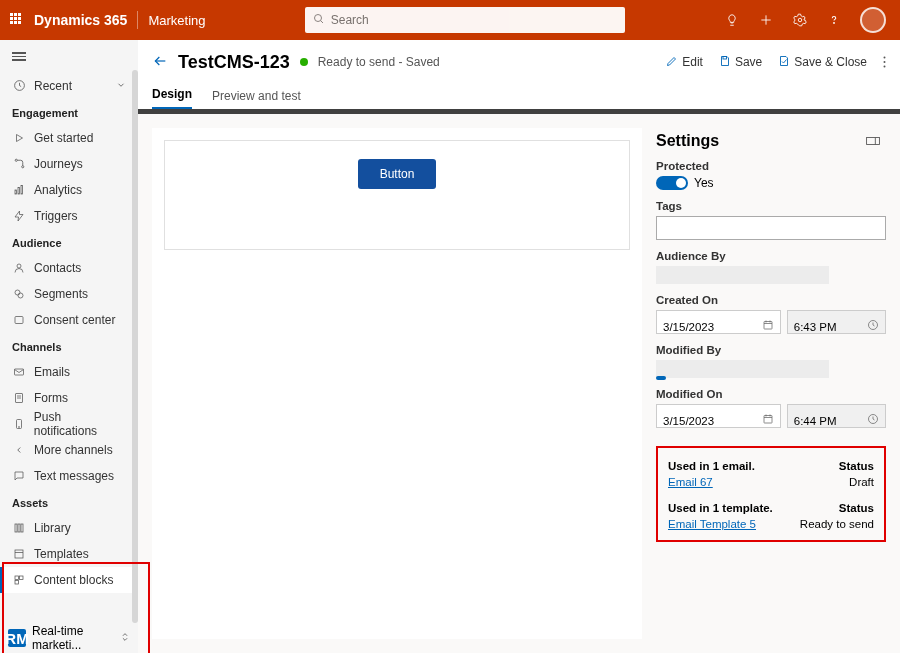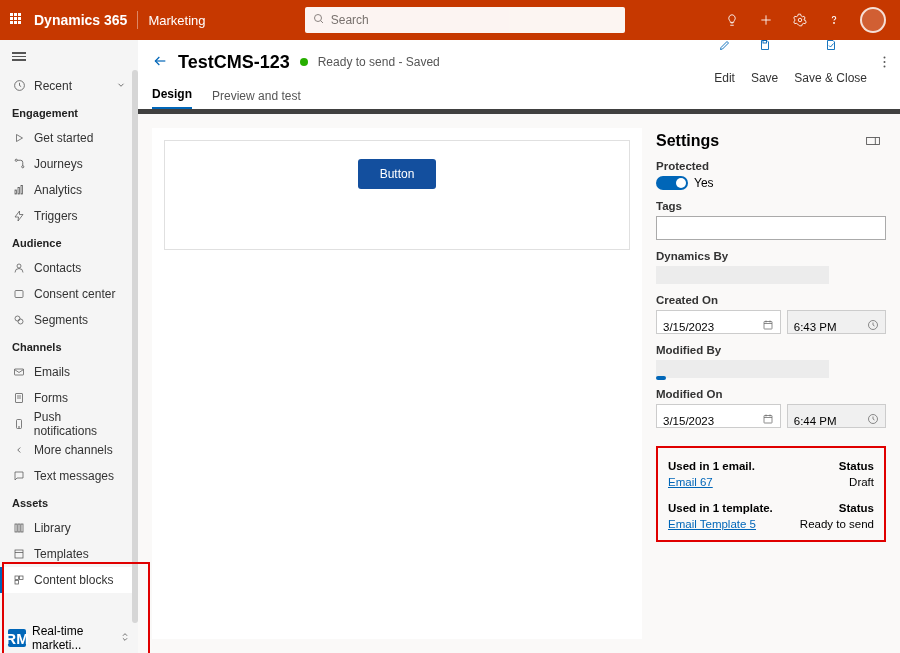--- a/index.html
+++ b/index.html
@@ -62,21 +62,21 @@
   .page-header {
     display:flex; align-items:center; height:44px; padding:0 14px; gap:10px;
     border-bottom:none;
   }
   .back-arrow { color:#0066B8; cursor:pointer; font-size:14px;}
   .page-title { font-size:18px; font-weight:600; }
   .status-dot { width:8px;height:8px;border-radius:50%;background:#27AE00; }
   .status-text { font-size:12px; color:#555; }
 
   .cmd-bar { margin-left:auto; display:flex; align-items:center; gap:16px; font-size:12px; color:#333; }
-  .cmd-btn { display:flex; align-items:center; gap:20px; cursor:pointer;flex-direction:column; }
+  .cmd-btn { display:flex; gap:4px; cursor:pointer; }
   .cmd-btn .ci{color:#0066B8;font-size:12px;display:flex;}
 
   .tabs-row { display:flex; gap:20px; padding:0 14px; border-bottom:5px solid #404040; height:30px; align-items:flex-end;}
   .tab { font-size:12px; color:#555; padding-bottom:6px; cursor:pointer; }
   .tab-active { color:#000; font-weight:600; border-bottom:2px solid #0066B8; }
 
   .content-row { flex:1; display:flex; padding:14px; gap:14px; background:#faf9f8; }
 
   
   .canvas { flex:1; background:#fff; padding:12px; }
@@ -238,33 +238,33 @@
           <svg width="12" height="12" viewBox="0 0 24 24" fill="none" stroke="#555" stroke-width="1.5">
             <circle cx="12" cy="8" r="4"></circle>
             <path d="M4 21a8 8 0 0116 0"></path>
           </svg>
         </span>
         <span>Contacts</span>
       </div>
     <div class="nav-item">
         <span class="ico">
           <svg width="12" height="12" viewBox="0 0 24 24" fill="none" stroke="#555" stroke-width="1.5">
-            <rect x="4" y="5" width="16" height="14" rx="2"></rect>
-          </svg>
-        </span>
-        <span>Consent center</span>
-      </div>
-    <div class="nav-item">
-        <span class="ico">
-          <svg width="12" height="12" viewBox="0 0 24 24" fill="none" stroke="#555" stroke-width="1.5">
             <circle cx="9" cy="9" r="5"></circle>
             <circle cx="15" cy="15" r="5"></circle>
           </svg>
         </span>
         <span>Segments</span>
+      </div>
+    <div class="nav-item">
+        <span class="ico">
+          <svg width="12" height="12" viewBox="0 0 24 24" fill="none" stroke="#555" stroke-width="1.5">
+            <rect x="4" y="5" width="16" height="14" rx="2"></rect>
+          </svg>
+        </span>
+        <span>Consent center</span>
       </div>
 
     <div class="nav-heading">Channels</div>
     <div class="nav-item">
         <span class="ico">
           <svg width="12" height="12" viewBox="0 0 24 24" fill="none" stroke="#555" stroke-width="1.5">
             <rect x="3" y="6" width="18" height="12" rx="1"></rect>
             <path d="M3 7l9 6 9-6"></path>
           </svg>
         </span>
@@ -424,21 +424,21 @@
 
         <div class="field-label">Protected</div>
         <div class="toggle-row">
           <div class="toggle"></div>
           <div class="toggle-label">Yes</div>
         </div>
 
         <div class="field-label">Tags</div>
         <input class="text-input" style="">
 
-        <div class="field-label">Dynamics By</div>
+        <div class="field-label">Audience By</div>
         <div class="readonly-block"></div>
 
         <div class="field-label">Created On</div>
         <div class="date-row">
           <div class="date">
               <span>3/15/2023</span>
               <span class="inline-ico"><svg viewBox="0 0 24 24" fill="none" stroke="#666" stroke-width="1.5">
                   <rect x="4" y="5" width="16" height="15" rx="1"></rect>
                   <line x1="4" y1="9" x2="20" y2="9"></line>
                   <line x1="8" y1="3" x2="8" y2="7"></line>

